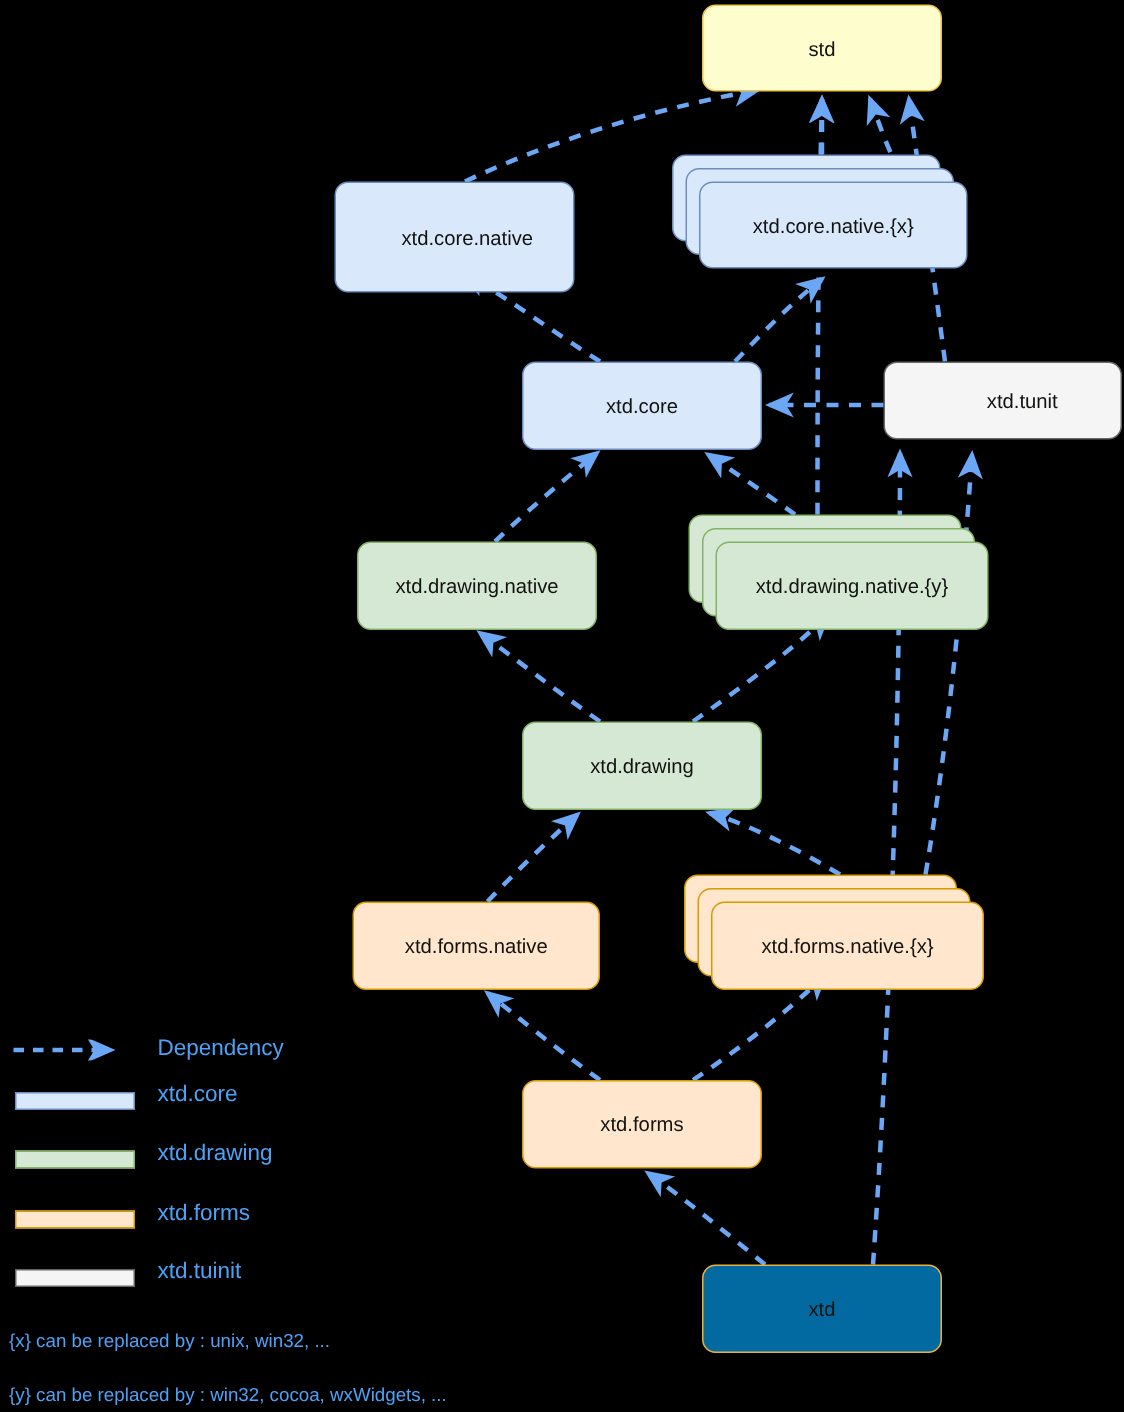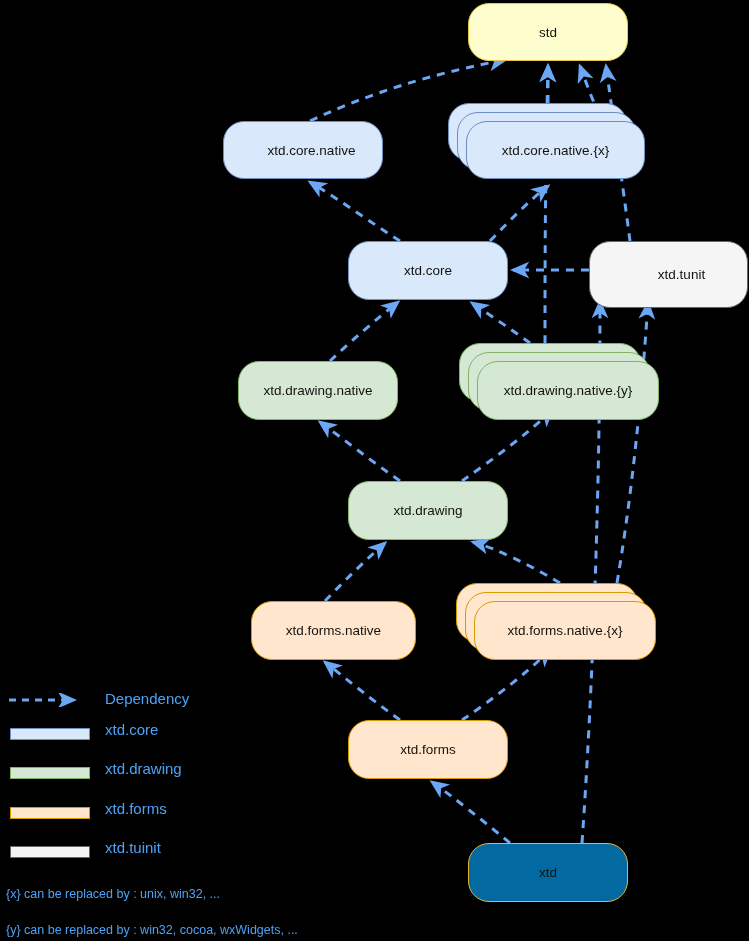--- a/index.html
+++ b/index.html
@@ -1,21 +1,21 @@
 <!DOCTYPE html>
 <html><head>
 <meta charset="utf-8">
 <style>
   html,body{margin:0;padding:0;background:#000;}
   body{width:749px;height:941px;overflow:hidden;
        font-family:"Liberation Sans","DejaVu Sans",sans-serif;}
   #stage{position:relative;width:749px;height:941px;background:#000;}
   svg#edges{position:absolute;left:0;top:0;width:749px;height:941px;}
 
-  .node{position:absolute;box-sizing:border-box;border-radius:21px;
+  .node{position:absolute;box-sizing:border-box;border-radius:9px;
         display:flex;align-items:center;justify-content:center;
         font-size:13.5px;color:#12130f;text-align:center;border-width:1px;border-style:solid;}
   .stackwrap{position:absolute;}
   .stackwrap .node{position:absolute;left:0;top:0;}
 
   .c-core{background:#dae8fc;border-color:#6c8ebf;}
   .c-drawing{background:#d5e8d4;border-color:#82b366;}
   .c-forms{background:#ffe6cc;border-color:#d79b00;}
   .c-tunit{background:#f5f5f5;border-color:#666666;}
   .c-std{background:#fdfdcd;border-color:#e8c547;}
@@ -59,50 +59,50 @@
         <path d="M 462 720 C 492 700 528 672 550 650" fill="none" stroke="#6ca7f5" stroke-width="3" stroke-dasharray="8 7" marker-end="url(#arrowhead)"></path>
         <path d="M 510 843 C 482 820 452 796 432 782" fill="none" stroke="#6ca7f5" stroke-width="3" stroke-dasharray="8 7" marker-end="url(#arrowhead)"></path>
         <path d="M 582 843 C 592 700 600 500 600 302" fill="none" stroke="#6ca7f5" stroke-width="3" stroke-dasharray="8 7" marker-end="url(#arrowhead)"></path>
       </g>
   </svg>
 
   <div id="nodes-layer">
       <div class="node c-std" style="left: 468px; top: 3px; width: 160px; height: 58px;">
         <span>std</span>
       </div>
-      <div class="node c-core" style="left: 223px; top: 121px; width: 160px; height: 58px; padding-left: 17px;">
+      <div class="node c-core" style="left: 223px; top: 121px; width: 160px; height: 74px; padding-left: 17px;">
         <span>xtd.core.native</span>
       </div>
       <div class="stackwrap" style="left: 448px; top: 103px; width: 197px; height: 76px;">
         <div class="node c-core" style="width: 179px; height: 58px; transform: translate(0px, 0px); z-index: 1;"></div>
         <div class="node c-core" style="width: 179px; height: 58px; transform: translate(9px, 9px); z-index: 2;"></div>
         <div class="node c-core" style="width: 179px; height: 58px; transform: translate(18px, 18px); z-index: 3;">
           <span>xtd.core.native.{x}</span>
         </div>
       </div>
       <div class="node c-core" style="left: 348px; top: 241px; width: 160px; height: 59px;">
         <span>xtd.core</span>
       </div>
-      <div class="node c-tunit" style="left: 589px; top: 241px; width: 159px; height: 67px; padding-left: 26px;">
+      <div class="node c-tunit" style="left: 589px; top: 241px; width: 159px; height: 52px; padding-left: 26px;">
         <span>xtd.tunit</span>
       </div>
       <div class="node c-drawing" style="left: 238px; top: 361px; width: 160px; height: 59px; align-items: center;">
         <span>xtd.drawing.native</span>
       </div>
       <div class="stackwrap" style="left: 459px; top: 343px; width: 200px; height: 77px;">
         <div class="node c-drawing" style="width: 182px; height: 59px; transform: translate(0px, 0px); z-index: 1;"></div>
         <div class="node c-drawing" style="width: 182px; height: 59px; transform: translate(9px, 9px); z-index: 2;"></div>
         <div class="node c-drawing" style="width: 182px; height: 59px; transform: translate(18px, 18px); z-index: 3;">
           <span>xtd.drawing.native.{y}</span>
         </div>
       </div>
       <div class="node c-drawing" style="left: 348px; top: 481px; width: 160px; height: 59px;">
         <span>xtd.drawing</span>
       </div>
-      <div class="node c-forms" style="left: 235px; top: 601px; width: 165px; height: 59px; margin-left: 16px;">
+      <div class="node c-forms" style="left: 235px; top: 601px; width: 165px; height: 59px;">
         <span>xtd.forms.native</span>
       </div>
       <div class="stackwrap" style="left: 456px; top: 583px; width: 200px; height: 77px;">
         <div class="node c-forms" style="width: 182px; height: 59px; transform: translate(0px, 0px); z-index: 1;"></div>
         <div class="node c-forms" style="width: 182px; height: 59px; transform: translate(9px, 9px); z-index: 2;"></div>
         <div class="node c-forms" style="width: 182px; height: 59px; transform: translate(18px, 18px); z-index: 3;">
           <span>xtd.forms.native.{x}</span>
         </div>
       </div>
       <div class="node c-forms" style="left: 348px; top: 720px; width: 160px; height: 59px;">

